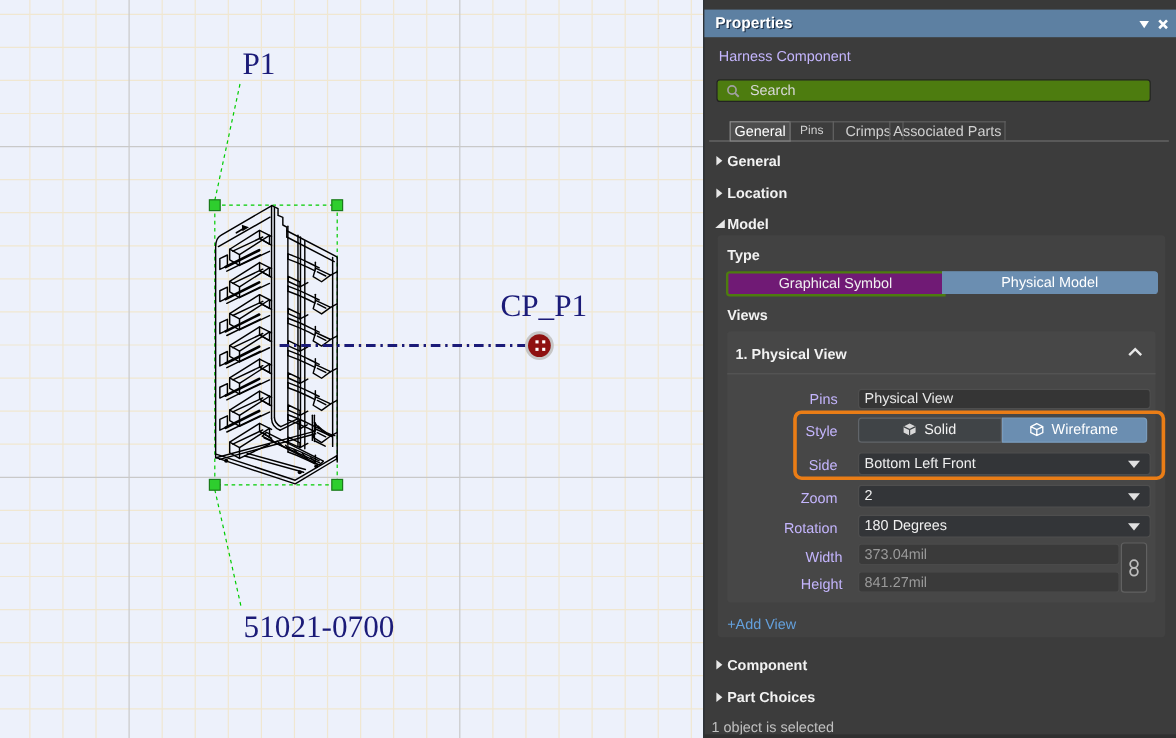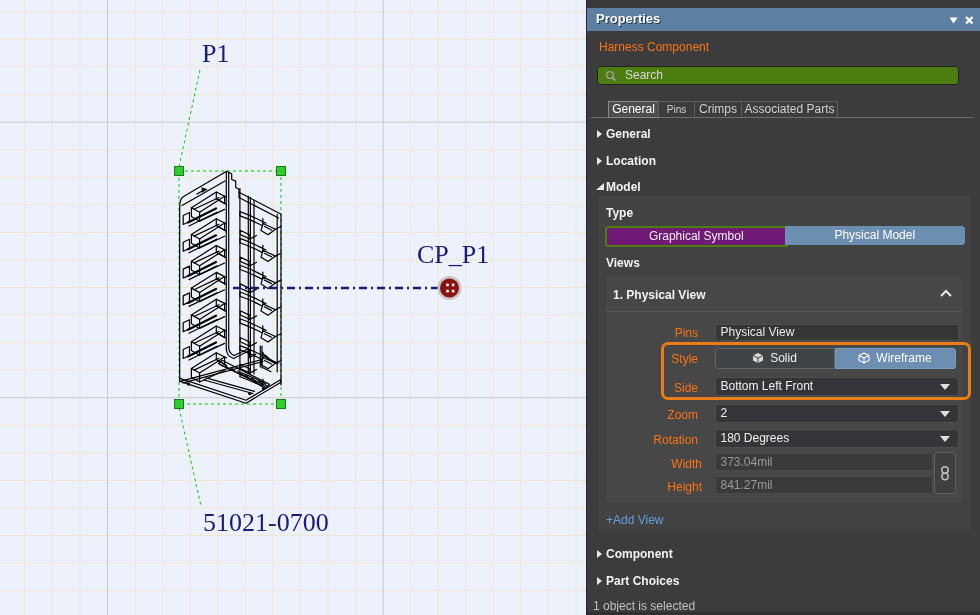--- a/index.html
+++ b/index.html
@@ -1,19 +1,19 @@
 <!DOCTYPE html>
 <html><head>
 <meta charset="utf-8">
 <style>
   html,body{margin:0;padding:0;width:980px;height:615px;overflow:hidden;background:#edf1fb;font-family:"Liberation Sans",sans-serif;}
   #canvas{position:absolute;left:0;top:0;width:586px;height:615px;}
   #panel{position:absolute;left:586px;top:0;width:394px;height:615px;background:#3c3c3c;border-left:1px solid #23282e;box-sizing:border-box;}
   .abs{position:absolute;}
-  .lbl{font-size:12px;color:#f97316;}
+  .lbl{font-size:12px;color:#c4b5fd;}
   .hdr{font-size:12px;font-weight:bold;color:#f2f2f2;}
 </style>
 </head>
 <body>
 <div id="canvas">
 <svg width="586" height="615" viewBox="0 0 586 615" xmlns="http://www.w3.org/2000/svg">
   <rect width="586" height="615" fill="#edf1fb"></rect>
   <g id="gridminor" stroke="#f0e7d1" stroke-width="1">
         <line x1="24.9" y1="0" x2="24.9" y2="615"></line>
         <line x1="52.459999999999994" y1="0" x2="52.459999999999994" y2="615"></line>
@@ -282,21 +282,21 @@
   <div class="abs" style="left:10px;top:66px;width:360px;height:17px;background:#4d7c0f;border:1px solid #232323;border-radius:3px;">
     <svg class="abs" style="left:7px;top:3px;" width="12" height="12">
         <circle cx="5" cy="5" r="3.4" fill="none" stroke="#a0a0a0" stroke-width="1.4"></circle>
         <path d="M 7.6,7.6 L 10.6,10.6" stroke="#a0a0a0" stroke-width="1.6"></path>
       </svg>
     <span style="position:absolute;left:27px;top:1px;font-size:12px;color:#d8d8d8;">Search</span>
   </div>
   <div class="abs" style="left:4px;top:101px;width:383px;height:16px;border-bottom:1px solid #6e6e6e;"></div>
   <div class="abs" style="left:21px;top:101px;width:51px;height:17px;box-sizing:border-box;background:#4d4d4d;border:1px solid #8a8a8a;font-size:12px;color:#fff;text-align:center;line-height:15px;">General</div>
   <div class="abs" style="left:71px;top:101px;width:37px;height:16px;box-sizing:border-box;border:1px solid #5f5f5f;border-bottom:none;font-size:10px;color:#d0d0d0;text-align:center;line-height:15px;">Pins</div>
-  <div class="abs" style="left:107px;top:101px;width:48px;height:16px;box-sizing:border-box;border:1px solid #5f5f5f;border-bottom:none;font-size:12px;color:#d0d0d0;text-align:center;line-height:15px;">Crimps</div>
+  <div class="abs" style="left:107px;top:101px;width:59px;height:16px;box-sizing:border-box;border:1px solid #5f5f5f;border-bottom:none;font-size:12px;color:#d0d0d0;text-align:center;line-height:15px;">Crimps</div>
   <div class="abs" style="left:154px;top:101px;width:97px;height:16px;box-sizing:border-box;border:1px solid #5f5f5f;border-bottom:none;font-size:12px;color:#d0d0d0;text-align:center;line-height:15px;">Associated Parts</div>
 
   <svg class="abs" style="left:9px;top:129px;" width="8" height="10">
       <path d="M 1,1 L 6,5 L 1,9 Z" fill="#e8e8e8"></path>
     </svg>
   <div class="abs hdr" style="left:19px;top:127px;">General</div>
   <svg class="abs" style="left:9px;top:156px;" width="8" height="10">
       <path d="M 1,1 L 6,5 L 1,9 Z" fill="#e8e8e8"></path>
     </svg>
   <div class="abs hdr" style="left:19px;top:154px;">Location</div>

